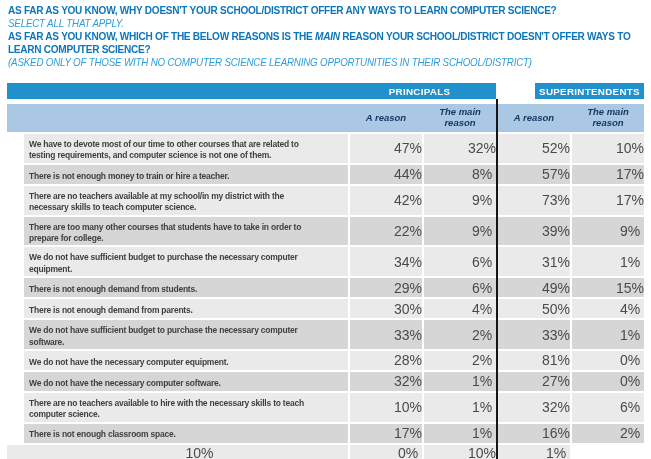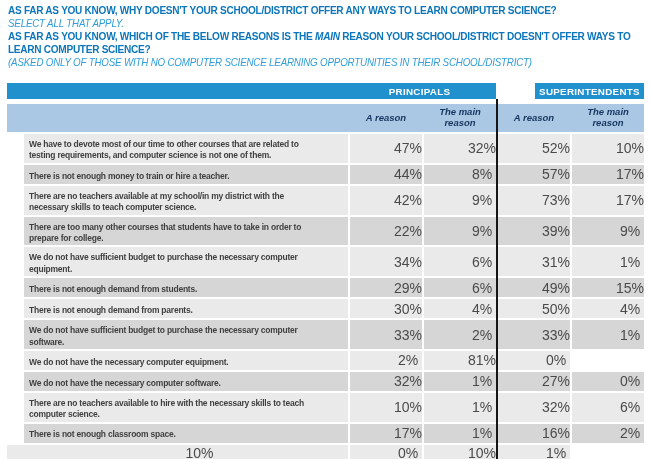--- a/index.html
+++ b/index.html
@@ -146,20 +146,21 @@
           </div>
     <div class="cell val">33%</div>
     <div class="cell val">2%</div>
     <div class="cell val">33%</div>
     <div class="cell val">1%</div>
   </div>
         <div class="grid t-row light">
     <div class="cell label">
             <span class="label-inner">We do not have the necessary computer equipment.</span>
           </div>
+    <div class="cell val">28%</div>
     <div class="cell val">2%</div>
     <div class="cell val">81%</div>
     <div class="cell val">0%</div>
   </div>
         <div class="grid t-row dark">
     <div class="cell label">
             <span class="label-inner">We do not have the necessary computer software.</span>
           </div>
     <div class="cell val">32%</div>
     <div class="cell val">1%</div>

